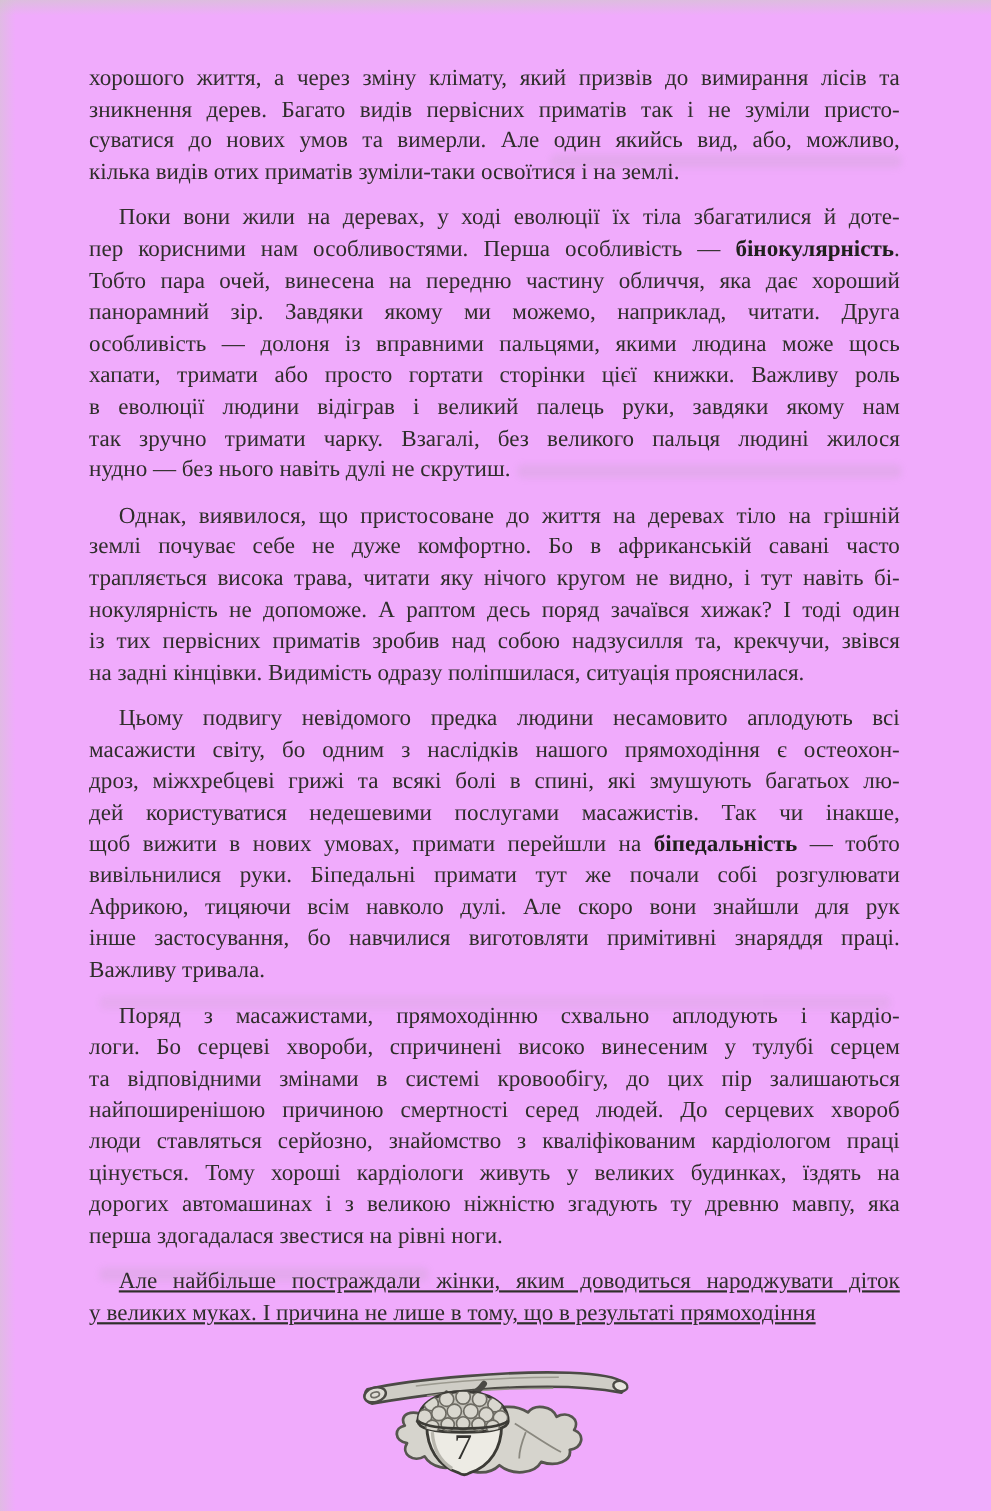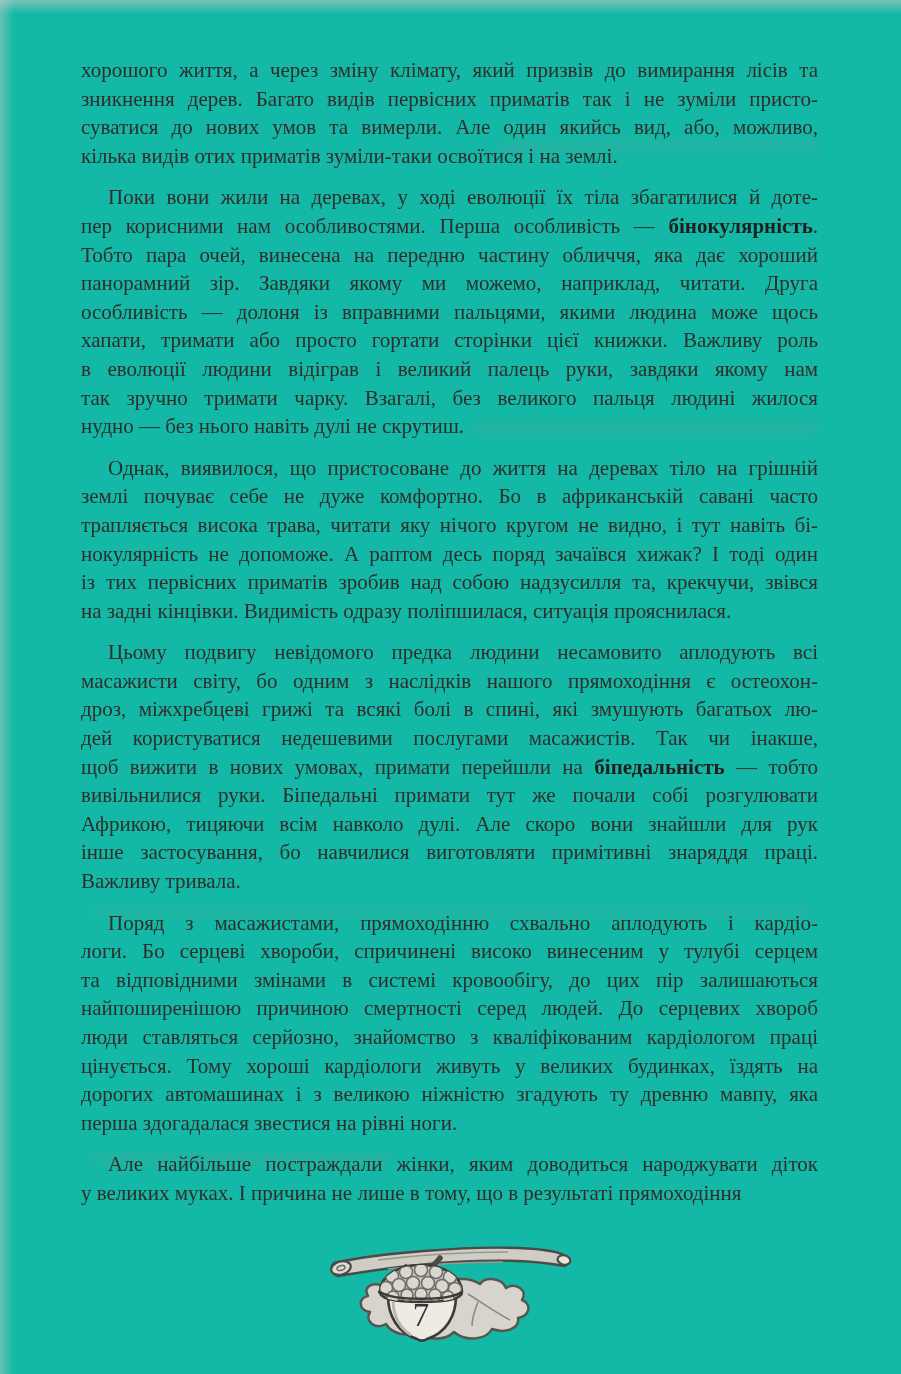--- a/index.html
+++ b/index.html
@@ -4,41 +4,41 @@
 <style>
   html, body { margin: 0; padding: 0; }
   body {
     width: 901px; height: 1374px;
     background: #f3f2ee;
     overflow: hidden;
     position: relative;
   }
   .page {
     position: absolute; inset: 0;
-    background: #14b8a6;
+    background: #f0abfc;
   }
   
   .edge-top {
     position: absolute; top: 0; left: 0; right: 0; height: 14px;
     background: linear-gradient(180deg, rgba(205,204,199,0.55), rgba(205,204,199,0));
     pointer-events: none;
   }
   .edge-left {
     position: absolute; top: 0; left: 0; bottom: 0; width: 14px;
     background: linear-gradient(90deg, rgba(205,204,199,0.45), rgba(205,204,199,0));
     pointer-events: none;
   }
   .text-block {
     position: absolute; left: 81px; top: 56px; width: 737px;
     font-family: "Liberation Serif", "DejaVu Serif", serif;
     font-size: 21px; line-height: 28.6px;
     color: #2f2e2b;
   }
   .para { margin: 0 0 13px 0; }
-  .para:last-child { margin-bottom: 4px; }
+  .para:last-child { margin-bottom: 4px; text-decoration: underline; }
   .line { text-align: justify; text-align-last: justify; white-space: normal; }
   .line.plast { text-align-last: left; }
   .para.indent .line:first-child { text-indent: 27px; }
   b { color: #201f1d; }
   
   .ghost {
     position: absolute; height: 13px; border-radius: 6px;
     background: rgba(150,155,140,0.12);
     filter: blur(3px);
     pointer-events: none;

